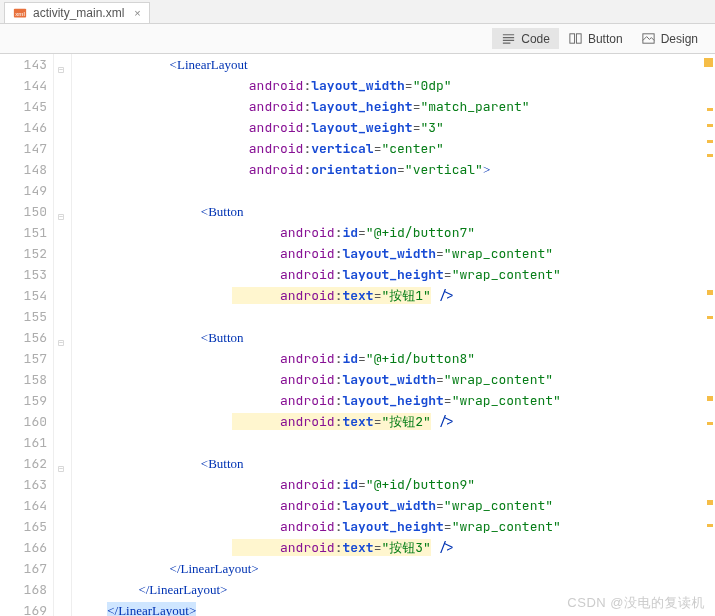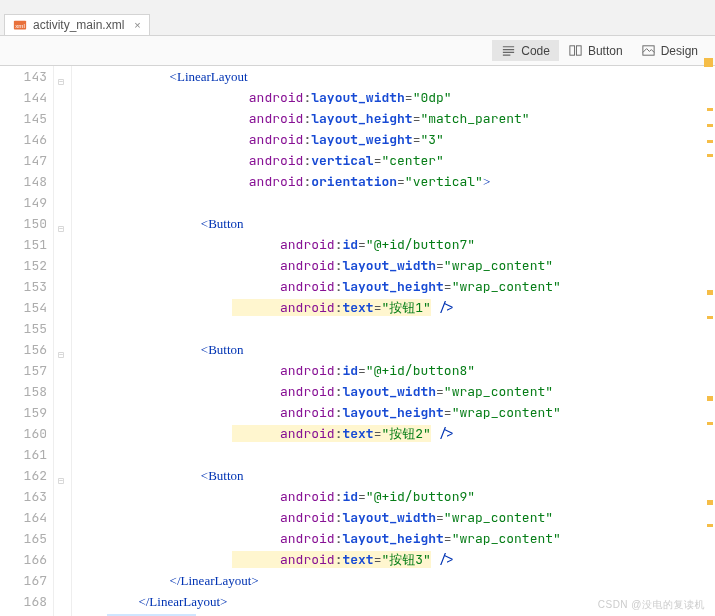--- a/index.html
+++ b/index.html
@@ -1,17 +1,17 @@
 <!DOCTYPE html>
 <html><head>
 <meta charset="utf-8">
 <style>
 * { margin: 0; padding: 0; box-sizing: border-box; }
 body { font-family: "Segoe UI", Arial, sans-serif; font-size: 12px; background: #fff; width: 715px; height: 616px; overflow: hidden; position: relative; }
-.tab-bar { height: 36px; background: #f2f2f2; border-bottom: 1px solid #d4d4d4; display: flex; align-items: flex-end; padding-left: 4px; }
+.tab-bar { height: 24px; background: #f2f2f2; border-bottom: 1px solid #d4d4d4; display: flex; align-items: flex-end; padding-left: 4px; }
 .tab { background: #fff; border: 1px solid #d4d4d4; border-bottom: none; padding: 3px 8px; font-size: 12px; display: flex; align-items: center; gap: 6px; color: #555; }
 .tab-icon { width: 14px; height: 14px; }
 .close-x { color: #888; font-size: 11px; margin-left: 4px; }
 .toolbar { height: 30px; background: #fafafa; border-bottom: 1px solid #d4d4d4; display: flex; justify-content: flex-end; align-items: center; padding-right: 8px; gap: 0; }
 .tool-btn { display: flex; align-items: center; gap: 5px; padding: 3px 9px; color: #444; cursor: pointer; }
 .tool-btn.active { background: #e5e5e5; }
 .tool-btn svg, .tool-btn .ico { width: 15px; height: 15px; }
 .editor { display: flex; height: 562px; background: #fff; font-family: "JetBrains Mono","Consolas",monospace; font-size: 13px; line-height: 21px; }
 .gutter { width: 54px; background: #fff; color: #adadad; text-align: right; padding-right: 6px; border-right: 1px solid #eee; user-select: none; }
 .fold { width: 18px; border-right: 1px solid #eee; position: relative; background: #fff; }
@@ -21,21 +21,21 @@
 .attrns { color: #871094; margin-left: 48px; }
 .attrnm { color: #174ad4; font-weight: bold; }
 .eq { color: #555; }
 .str { color: #067d17; }
 .hl { background: #fff6cf; }
 .slash { color: #0033b3; }
 .caret-bg { background: #cfe6ff; }
 .warn-stripe { position: absolute; right: 0; top: 54px; width: 10px; height: 568px; pointer-events: none; }
 .warn-mark { position: absolute; right: 2px; width: 6px; height: 3px; background: #f5bd47; }
 .top-yellow { position: absolute; right: 2px; top: 58px; width: 9px; height: 9px; background: #f5bd47; }
-.watermark { position: absolute; bottom: 4px; right: 10px; color: #ccc; font-size: 10px; letter-spacing: 0.5px; pointer-events: none; }
+.watermark { position: absolute; bottom: 4px; right: 10px; color: #ccc; font-size: 13px; letter-spacing: 0.5px; pointer-events: none; }
 </style>
 </head>
 <body>
 
 <div class="tab-bar">
   <div class="tab">
     <svg class="tab-icon" viewBox="0 0 16 16">
         <rect x="1" y="3" width="14" height="10" rx="1" fill="#e8713c"></rect>
         <text x="8" y="11" text-anchor="middle" font-size="7" fill="#fff" font-family="Arial">xml</text>
       </svg>

